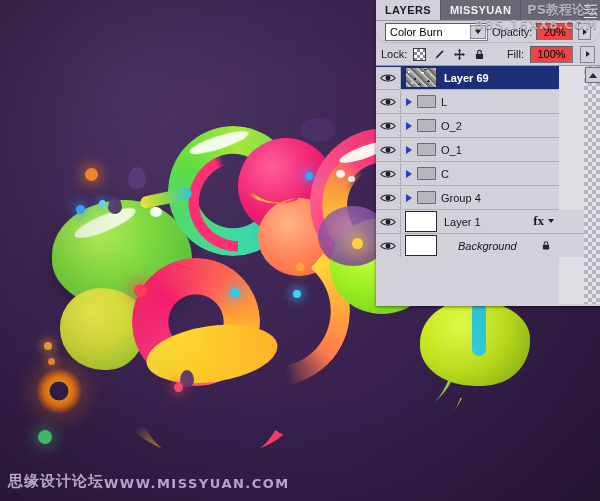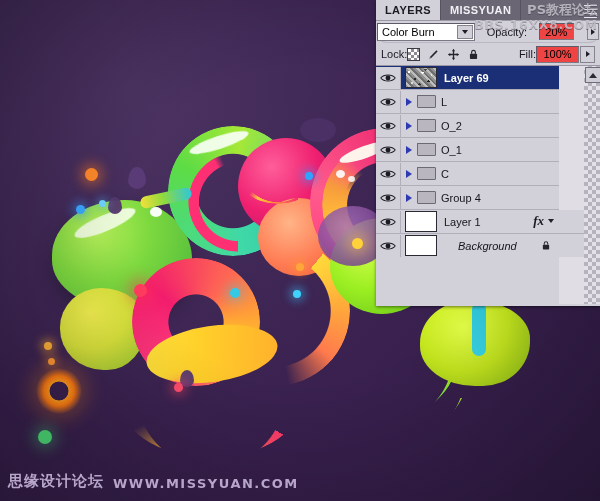--- a/index.html
+++ b/index.html
@@ -40,21 +40,21 @@
     font-weight:bold;letter-spacing:.4px;color:#f2f0f5;
     background:#6a6673;border-right:1px solid #565260;
   }
   .tab.active{background:#d2d0d8;color:#1d1b22;}
   .tab.clip{overflow:hidden;margin-top:25px;}
 
   .panel-menu{position:absolute;right:3px;top:3px;width:13px;height:13px;
      display:flex;flex-direction:column;justify-content:space-between;padding:2px 0;}
   .panel-menu i{display:block;height:1px;background:#e8e6ee;}
 
-  .row2{height:21px;display:flex;align-items:center;padding:0 1px;gap:12px;
+  .row2{height:21px;display:flex;align-items:center;padding:0 9px;gap:4px;
         border-bottom:1px solid #bab8c2;border-radius:11px;}
   .mode-select{
     position:relative;width:115px;height:16px;background:#fff;
     border:1px solid #7a7885;border-top-color:#5d5b68;border-left-color:#5d5b68;
     display:flex;align-items:center;padding-left:4px;font-size:11px;
   }
   .mode-select .arrowbox{
     position:absolute;right:1px;top:1px;width:14px;height:12px;background:#d2d0d8;
     border:1px solid #86838f;display:flex;align-items:center;justify-content:center;
   }
@@ -63,21 +63,21 @@
   .lbl{font-size:11px;color:#1a1820;white-space:nowrap;}
   .numbox{
     position:relative;width:41px;height:15px;background:#ef4444;
     border:1px solid #7a7885;border-top-color:#5d5b68;border-left-color:#5d5b68;
     display:flex;align-items:center;justify-content:center;font-size:11px;
   }
   .spin{width:13px;height:15px;background:#d2d0d8;border:1px solid #86838f;
         display:flex;align-items:center;justify-content:center;margin-left:1px;}
   .caret-r{width:0;height:0;border-top:3px solid transparent;border-bottom:3px solid transparent;border-left:4px solid #211f28;}
 
-  .row3{height:22px;display:flex;align-items:center;padding:0 5px;
+  .row3{height:22px;display:flex;align-items:center;padding:0 5px;gap:6px;
         border-bottom:1px solid #9b98a3;}
   .lockicons{display:flex;align-items:center;gap:7px;}
   .ic{width:13px;height:13px;display:block;}
 
   .checker{width:11px;height:11px;
     background-image:
       linear-gradient(45deg,#8d8a96 25%,transparent 25%,transparent 75%,#8d8a96 75%),
       linear-gradient(45deg,#8d8a96 25%,transparent 25%,transparent 75%,#8d8a96 75%);
     background-size:6px 6px;background-position:0 0,3px 3px;background-color:#fff;
     border:1px solid #3b3943;}
@@ -109,21 +109,21 @@
       radial-gradient(circle at 85% 35%, #e8e8e8 0 1px, transparent 1px),
       radial-gradient(circle at 20% 80%, #ddd 0 1.3px, transparent 1.3px),
       radial-gradient(circle at 45% 85%, #303030 0 1.1px, transparent 1.1px),
       radial-gradient(circle at 65% 10%, #444 0 1.1px, transparent 1.1px),
       repeating-linear-gradient(45deg,#8f8f8f 0 2px,#bdbdbd 2px 4px,#6e6e6e 4px 6px);
   }
   .thumb.white{background:#fff;}
   .lname{font-size:11px;color:#16141c;margin-left:2px;white-space:nowrap;}
   .lname.ital{font-style:italic;margin-left:16px;}
   .rightcell{position:absolute;right:0;top:0;height:22px;display:flex;align-items:center;gap:4px;padding-right:5px;}
-  .fx{font-style:italic;font-family:"Liberation Serif",serif;font-size:13px;color:#1a1820;font-weight:bold;}
+  .fx{font-family:"Liberation Serif",serif;font-size:13px;color:#1a1820;font-weight:bold;}
 
   .scrollcol{position:absolute;right:0;top:0;width:16px;height:100%;
      background-image:
        linear-gradient(45deg,#b6b3be 25%,transparent 25%,transparent 75%,#b6b3be 75%),
        linear-gradient(45deg,#b6b3be 25%,transparent 25%,transparent 75%,#b6b3be 75%);
      background-size:8px 8px;background-position:0 0,4px 4px;background-color:#e3e1e7;}
   .sbtn{width:14px;height:14px;margin:1px;background:#cfcdd6;border:1px solid #6f6c79;
         display:flex;align-items:center;justify-content:center;}
   .caret-u{width:0;height:0;border-left:4px solid transparent;border-right:4px solid transparent;border-bottom:5px solid #2b2933;}
 
@@ -131,21 +131,21 @@
 
   
   .wm-tr{
     position:absolute;right:2px;top:1px;text-align:right;
     font-family:"DejaVu Sans", sans-serif;color:rgba(215,212,220,.72);
     text-shadow:0 1px 0 rgba(60,55,70,.5);pointer-events:none;
   }
   .wm-tr .l1{font-size:13px;font-weight:bold;letter-spacing:0px;}
   .wm-tr .l2{font-size:12px;font-weight:bold;letter-spacing:1px;margin-top:-1px;}
 
-  .wm-bl{position:absolute;left:8px;bottom:10px;display:flex;align-items:flex-end;gap:9px;
+  .wm-bl{position:absolute;left:8px;bottom:10px;display:flex;align-items:flex-end;
      color:#b7a6c9;font-family:"DejaVu Sans", sans-serif;pointer-events:none;}
   .wm-bl .cn{font-size:15px;font-weight:bold;letter-spacing:1px;}
   .wm-bl .en{font-size:13px;font-weight:bold;letter-spacing:1.5px;}
 </style>
 </head>
 <body>
 
 <div id="root">
 
   <div class="canvas">

